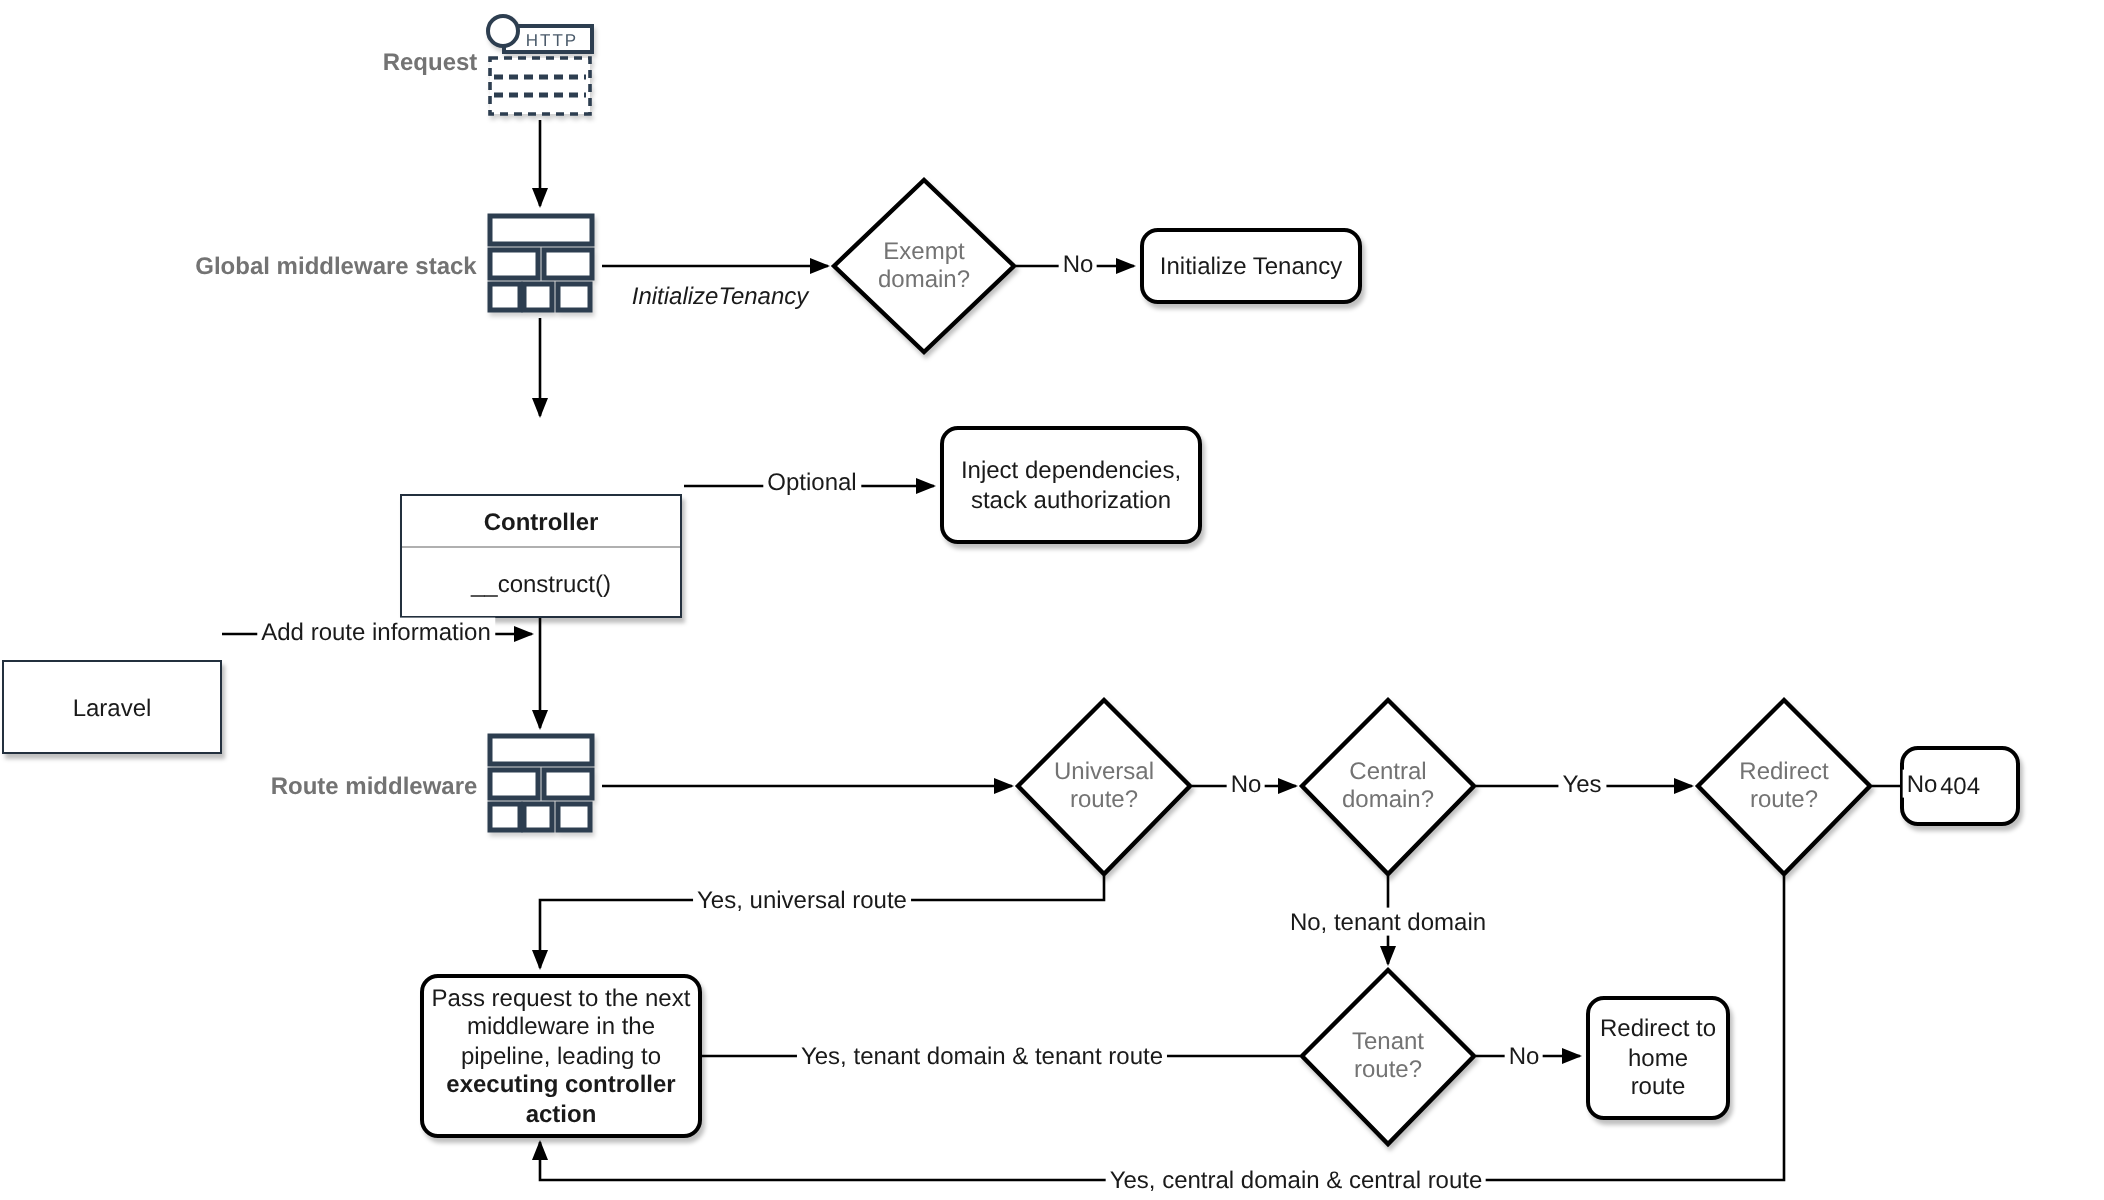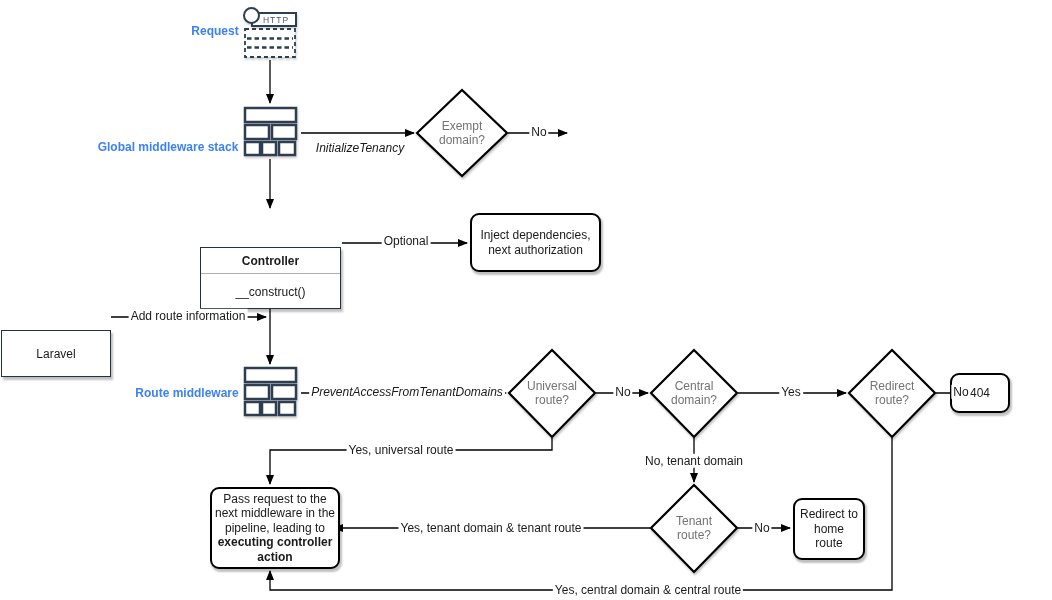--- a/index.html
+++ b/index.html
@@ -8,21 +8,21 @@
     font-family:"Liberation Sans",sans-serif;color:#1a1a1a;
   }
   svg.layer{position:absolute;left:0;top:0;}
   .edge{stroke:#000;stroke-width:1.3;fill:none;}
   .diamond{fill:#fff;stroke:#000;stroke-width:2.2;filter:drop-shadow(1.5px 2.5px 1px rgba(0,0,0,.25));}
   .icon-shape{fill:#fff;stroke:#2D3E50;}
   .lbl{
     position:absolute;transform:translate(-50%,-50%);
     font-size:12px;white-space:nowrap;background:#fff;padding:0 2px;line-height:1.2;
   }
-  .lbl.dark{font-weight:bold;color:#3b82f6;background:transparent;}
+  .lbl.dark{font-weight:bold;color:#737373;background:transparent;}
   .lbl.it{font-style:italic;}
   .dtext{
     position:absolute;transform:translate(-50%,-50%);width:64px;text-align:center;
     font-size:12px;line-height:1.2;color:#737373;
   }
   .rbox{
     position:absolute;box-sizing:border-box;background:#fff;border:2px solid #000;
     border-radius:9px;display:flex;align-items:center;justify-content:center;
     text-align:center;font-size:12px;line-height:1.2;
     box-shadow:1.5px 2.5px 2px rgba(0,0,0,.25);
@@ -96,52 +96,52 @@
   <svg class="icon-svg" style="left:242px;top:366px;" width="58" height="54">
     <rect class="icon-shape" x="3" y="2" width="51" height="14" stroke-width="2.5"></rect>
     <rect class="icon-shape" x="3" y="19" width="24" height="14" stroke-width="2.5"></rect>
     <rect class="icon-shape" x="30" y="19" width="24" height="14" stroke-width="2.5"></rect>
     <rect class="icon-shape" x="3" y="36" width="15" height="13" stroke-width="2.5"></rect>
     <rect class="icon-shape" x="20" y="36" width="14" height="13" stroke-width="2.5"></rect>
     <rect class="icon-shape" x="37" y="36" width="16" height="13" stroke-width="2.5"></rect>
   </svg>
 
   <div class="lbl dark" style="left:215px;top:31px;">Request</div>
-  <div class="lbl dark" style="left:168px;top:147px;">Global middleware stack</div>
+  <div class="lbl dark" style="left:168px;top:133px;">Global middleware stack</div>
   <div class="lbl dark" style="left:187px;top:393px;">Route middleware</div>
 
   <div class="dtext" style="left:462px;top:133px;">Exempt domain?</div>
   <div class="dtext" style="left:552px;top:393px;">Universal route?</div>
   <div class="dtext" style="left:694px;top:393px;">Central domain?</div>
   <div class="dtext" style="left:892px;top:393px;">Redirect route?</div>
   <div class="dtext" style="left:694px;top:528px;">Tenant route?</div>
 
+  <div class="rbox" style="left:570px;top:114px;width:111px;height:38px;">Initialize Tenancy</div>
 
   <div class="sqbox" style="left:200px;top:211px;width:141px;height:62px;">
     <div class="ctrl-head">Controller</div>
     <div class="ctrl-body">__construct()</div>
   </div>
 
-  <div class="rbox" style="left:470px;top:213px;width:131px;height:59px;padding:0 6px;">Inject dependencies, next authorization</div>
+  <div class="rbox" style="left:470px;top:213px;width:131px;height:59px;padding:0 6px;">Inject dependencies, stack authorization</div>
 
   <div class="sqbox center-flex" style="left:1px;top:294px;width:110px;height:47px;">Laravel</div>
 
   <div class="rbox" style="left:936px;top:373px;width:60px;height:40px;margin-left:14px;">404</div>
 
   <div class="rbox" style="left:793px;top:498px;width:72px;height:62px;padding:0 4px;">Redirect to home route</div>
 
-  <div class="rbox" style="left:210px;top:487px;width:130px;height:82px;padding:0 2px;">
+  <div class="rbox" style="left:210px;top:487px;width:141px;height:82px;padding:0 2px;">
     <span><span>Pass request to the next middleware in the pipeline, leading to </span><b>executing controller action</b></span>
   </div>
 
   <div class="lbl it" style="left:360px;top:148px;">InitializeTenancy</div>
   <div class="lbl" style="left:539px;top:132px;">No</div>
   <div class="lbl" style="left:406px;top:241px;">Optional</div>
   <div class="lbl" style="left:188px;top:316px;">Add route information</div>
-  <div class="lbl it" style="left:407px;top:392px;">PreventAccessFromTenantDomains</div>
   <div class="lbl" style="left:623px;top:392px;">No</div>
   <div class="lbl" style="left:791px;top:392px;">Yes</div>
   <div class="lbl" style="left:961px;top:392px;">No</div>
   <div class="lbl" style="left:401px;top:450px;">Yes, universal route</div>
   <div class="lbl" style="left:694px;top:461px;">No, tenant domain</div>
   <div class="lbl" style="left:491px;top:528px;">Yes, tenant domain &amp; tenant route</div>
   <div class="lbl" style="left:762px;top:528px;">No</div>
   <div class="lbl" style="left:648px;top:590px;">Yes, central domain &amp; central route</div>
 
 </div>

